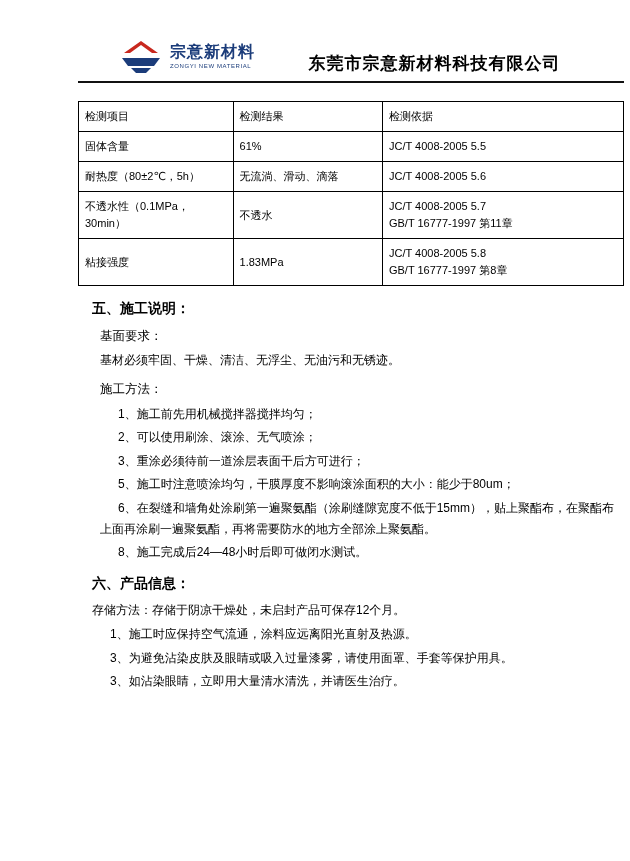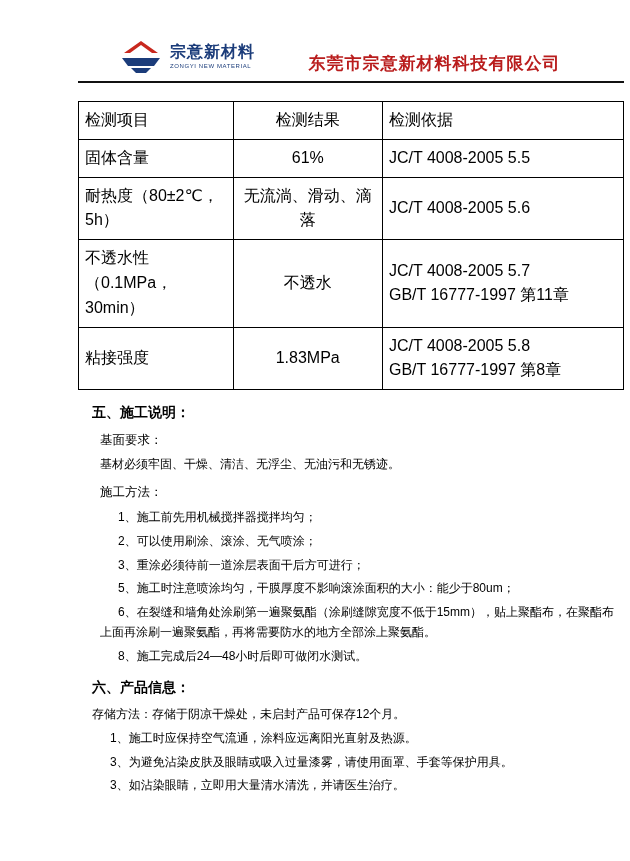--- a/index.html
+++ b/index.html
@@ -65,43 +65,43 @@
     color: #1b3c7a;
     letter-spacing: 0.6px;
     margin-top: 3px;
   }
   .company-name {
     flex: 1 1 auto;
     text-align: center;
     font-family: "Liberation Serif", "DejaVu Serif", serif;
     font-size: 17px;
     font-weight: bold;
-    color: #b91c1c;
+    color: #000000;
     letter-spacing: 1px;
     padding-right: 10px;
     padding-top: 14px;
   }
 
   
   table.spec {
     width: 100%;
     border-collapse: collapse;
-    font-size: 16px;
+    font-size: 11px;
     font-family: "Liberation Sans", "DejaVu Sans", sans-serif;
     table-layout: fixed;
     margin-bottom: 14px;
   }
   table.spec td {
     border: 1px solid #000000;
     padding: 6px 6px;
     vertical-align: middle;
     line-height: 1.55;
   }
   table.spec td.c0 { width: 28%; }
-  table.spec td.c1 { width: 27%; text-align: center; }
+  table.spec td.c1 { width: 27%; }
   table.spec td.c2 { width: 45%; }
   .cell-lines span { display: block; }
 
   
   .section-title {
     font-family: "Liberation Sans", "DejaVu Sans", sans-serif;
     font-size: 14px;
     font-weight: bold;
     margin: 12px 0 8px 14px;
   }

